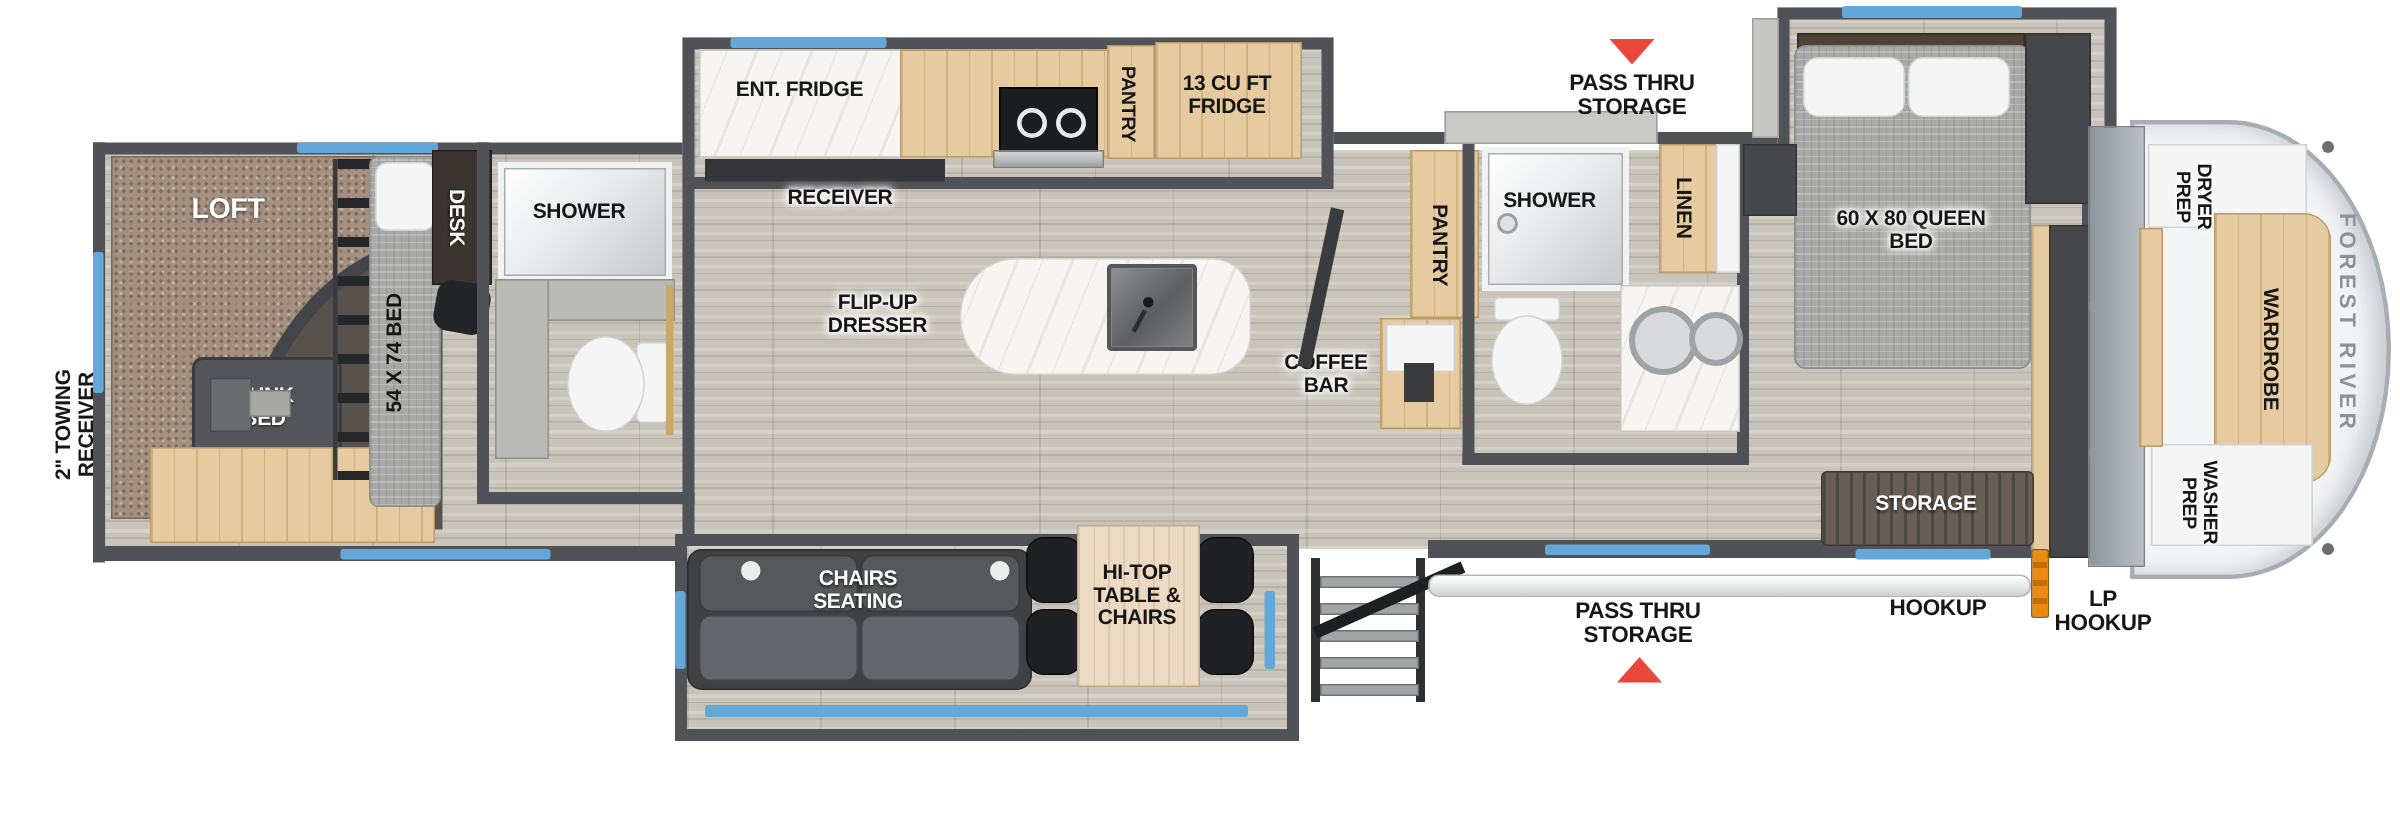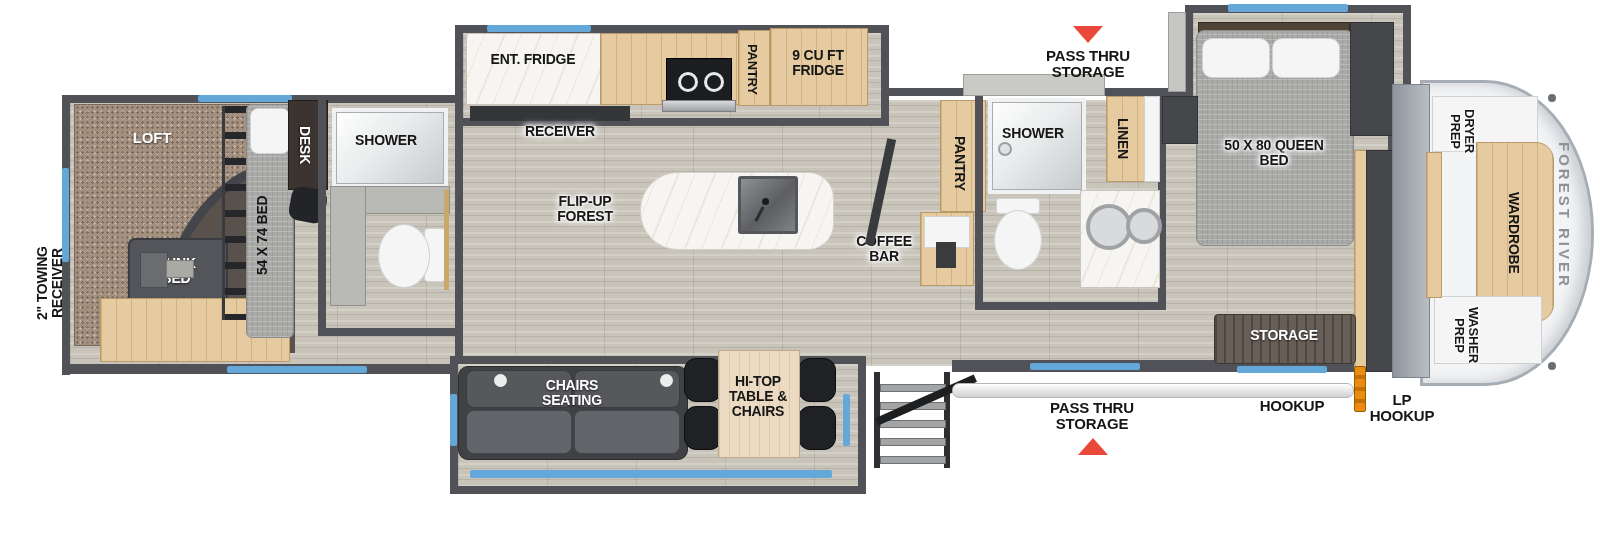--- a/index.html
+++ b/index.html
@@ -48,21 +48,21 @@
   <div class="wall" style="left:952px;top:360px;width:446px;height:12px;"></div>
   <div class="wall" style="left:1388px;top:88px;width:10px;height:284px;"></div>
   <div class="win" style="left:62px;top:168px;width:7px;height:94px;"></div>
   <div class="win" style="left:198px;top:95px;width:94px;height:7px;"></div>
   <div class="win" style="left:227px;top:366px;width:140px;height:7px;"></div>
   <div class="win" style="left:1030px;top:363px;width:110px;height:7px;"></div>
   <div class="win" style="left:1237px;top:366px;width:90px;height:7px;"></div>
 
   <div class="abs carpet" style="left:74px;top:104px;width:212px;height:240px;"></div>
   <div class="abs" style="left:152px;top:158px;width:134px;height:186px;background:#59524c;border-top-left-radius:100%;border-top:9px solid #44454a;border-left:9px solid #44454a;"></div>
-  <div class="lbl wlbl" style="left:112px;top:130px;width:80px;font-size:15px;">LOFT</div>
+  <div class="lbl wlbl" style="left:112px;top:130px;width:80px;font-size:19px;">LOFT</div>
   <div class="abs" style="left:128px;top:238px;width:96px;height:80px;background:#53555a;border:2px solid #3b3c40;border-radius:7px;"></div>
   <div class="lbl wlbl" style="left:148px;top:256px;width:56px;">BUNK BED</div>
   <div class="abs tan" style="left:100px;top:298px;width:188px;height:62px;"></div>
   <div class="abs" style="left:222px;top:106px;width:24px;height:214px;border-left:3px solid #3a3b3f;border-right:3px solid #3a3b3f;background:repeating-linear-gradient(180deg,#26272a 0 7px,transparent 7px 26px);"></div>
   <div class="abs mat" style="left:246px;top:104px;width:46px;height:232px;border-radius:6px;"></div>
   <div class="abs wht" style="left:250px;top:108px;width:38px;height:44px;border-radius:8px;"></div>
   <div class="lbl vu" style="left:255px;top:150px;height:170px;font-size:14px;">54 X 74 BED</div>
   <div class="abs" style="left:288px;top:100px;width:38px;height:88px;background:#3b3430;border:1px solid #241f1c;"></div>
   <div class="lbl vd wlbl" style="left:297px;top:112px;height:66px;">DESK</div>
   <div class="abs" style="left:290px;top:188px;width:36px;height:34px;background:#232427;border-radius:10px;transform:rotate(10deg);"></div>
@@ -84,30 +84,30 @@
   <div class="lbl" style="left:470px;top:52px;width:126px;">ENT. FRIDGE</div>
   <div class="abs tan" style="left:600px;top:33px;width:140px;height:70px;"></div>
   <div class="lbl" style="left:662px;top:42px;width:76px;margin-top:14px;">MICRO</div>
   <div class="abs" style="left:666px;top:58px;width:64px;height:48px;background:#1c1d1f;border:1px solid #000;"></div>
   <div class="abs" style="left:678px;top:72px;width:14px;height:14px;border:3px solid #e8e9ea;border-radius:50%;"></div>
   <div class="abs" style="left:704px;top:72px;width:14px;height:14px;border:3px solid #e8e9ea;border-radius:50%;"></div>
   <div class="abs" style="left:662px;top:100px;width:72px;height:10px;background:linear-gradient(180deg,#d7d9da,#9fa2a4);border:1px solid #7e8183;"></div>
   <div class="abs tan" style="left:738px;top:30px;width:30px;height:74px;"></div>
   <div class="lbl vd" style="left:745px;top:36px;height:66px;font-size:13px;">PANTRY</div>
   <div class="abs tan" style="left:770px;top:28px;width:96px;height:76px;"></div>
-  <div class="lbl" style="left:778px;top:48px;width:80px;">9 CU FT FRIDGE</div>
+  <div class="lbl" style="left:778px;top:48px;width:80px;">13 CU FT FRIDGE</div>
 
   <div class="abs" style="left:470px;top:106px;width:160px;height:15px;background:#35363a;"></div>
   <div class="lbl glow" style="left:512px;top:124px;width:96px;">RECEIVER</div>
 
   <div class="abs marble" style="left:640px;top:172px;width:192px;height:76px;border:1px solid #d5d2cb;border-radius:38px 26px 26px 38px;"></div>
   <div class="abs" style="left:738px;top:176px;width:54px;height:52px;background:linear-gradient(135deg,#8e9194 0%,#5c5e61 55%,#808385 100%);border:3px solid #55575a;border-radius:3px;"></div>
   <div class="abs" style="left:762px;top:198px;width:7px;height:7px;background:#1a1b1d;border-radius:50%;"></div>
   <div class="abs" style="left:758px;top:206px;width:3px;height:16px;background:#2c2d2f;transform:rotate(28deg);"></div>
-  <div class="lbl glow" style="left:538px;top:194px;width:94px;">FLIP-UP FOREST</div>
+  <div class="lbl glow" style="left:538px;top:194px;width:94px;">FLIP-UP DRESSER</div>
   <div class="lbl glow" style="left:846px;top:234px;width:76px;">COFFEE BAR</div>
   <div class="abs tan" style="left:920px;top:212px;width:52px;height:72px;"></div>
   <div class="abs wht" style="left:924px;top:216px;width:44px;height:30px;"></div>
   <div class="abs" style="left:936px;top:242px;width:20px;height:26px;background:#3a3b3d;"></div>
 
   <div class="abs" style="left:876px;top:138px;width:9px;height:108px;background:#3a3b3e;transform:rotate(12deg);"></div>
 
   <div class="abs tan" style="left:940px;top:100px;width:44px;height:110px;"></div>
   <div class="lbl vd" style="left:952px;top:122px;height:82px;">PANTRY</div>
 
@@ -129,21 +129,21 @@
 
   <div class="abs" style="left:963px;top:74px;width:140px;height:20px;background:#c9c9c6;border:1px solid #9d9d9a;"></div>
 
   <div class="abs floor" style="left:1185px;top:5px;width:210px;height:92px;border:8px solid #515257;"></div>
   <div class="win" style="left:1228px;top:4px;width:120px;height:8px;"></div>
   <div class="abs" style="left:1168px;top:12px;width:16px;height:78px;background:#c6c6c4;border:1px solid #9e9e9c;"></div>
   <div class="abs" style="left:1198px;top:22px;width:150px;height:14px;background:#4f4337;border:1px solid #352c23;"></div>
   <div class="abs mat" style="left:1196px;top:30px;width:156px;height:214px;border-radius:8px;"></div>
   <div class="abs wht" style="left:1202px;top:38px;width:66px;height:38px;border-radius:10px;"></div>
   <div class="abs wht" style="left:1272px;top:38px;width:66px;height:38px;border-radius:10px;"></div>
-  <div class="lbl glow" style="left:1216px;top:138px;width:116px;">50 X 80 QUEEN BED</div>
+  <div class="lbl glow" style="left:1216px;top:138px;width:116px;">60 X 80 QUEEN BED</div>
   <div class="abs df" style="left:1162px;top:96px;width:34px;height:46px;"></div>
   <div class="abs df" style="left:1350px;top:22px;width:42px;height:112px;"></div>
   <div class="abs tan" style="left:1354px;top:150px;width:12px;height:220px;"></div>
   <div class="abs df" style="left:1366px;top:150px;width:60px;height:220px;"></div>
   <div class="abs" style="left:1392px;top:200px;width:8px;height:8px;background:#8a8c8e;border-radius:50%;"></div>
   <div class="abs" style="left:1392px;top:298px;width:8px;height:8px;background:#8a8c8e;border-radius:50%;"></div>
   <div class="abs" style="left:1214px;top:314px;width:140px;height:48px;background:#675f57;background-image:repeating-linear-gradient(90deg,rgba(0,0,0,.25) 0 2px,transparent 2px 9px);border:1px solid #3e3833;border-radius:4px;"></div>
   <div class="lbl wlbl" style="left:1244px;top:328px;width:80px;">STORAGE</div>
 
   <div class="abs" style="left:1420px;top:80px;width:168px;height:300px;background:#f3f4f6;border:3px solid #a7adb4;border-radius:0 110px 110px 0 / 0 155px 155px 0;box-shadow:inset -8px 0 14px rgba(120,128,138,.35);"></div>

